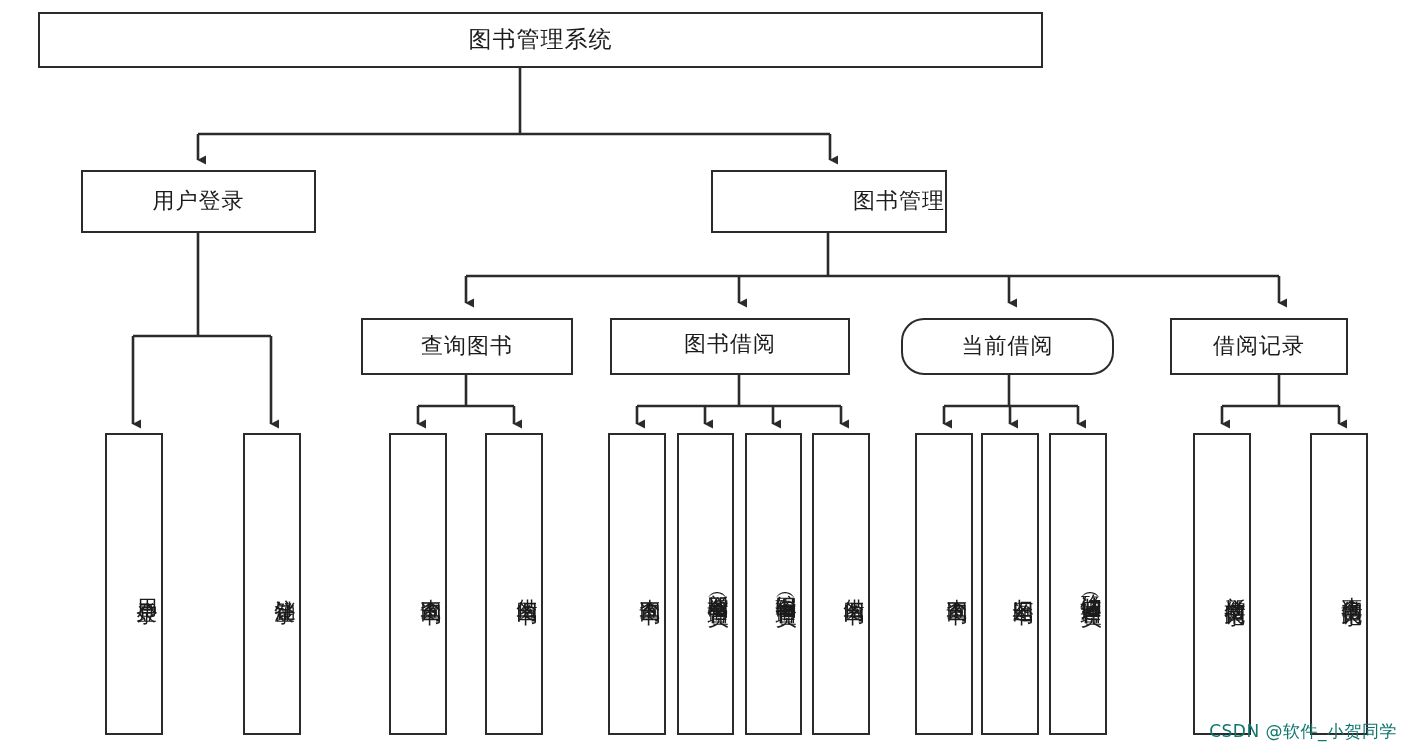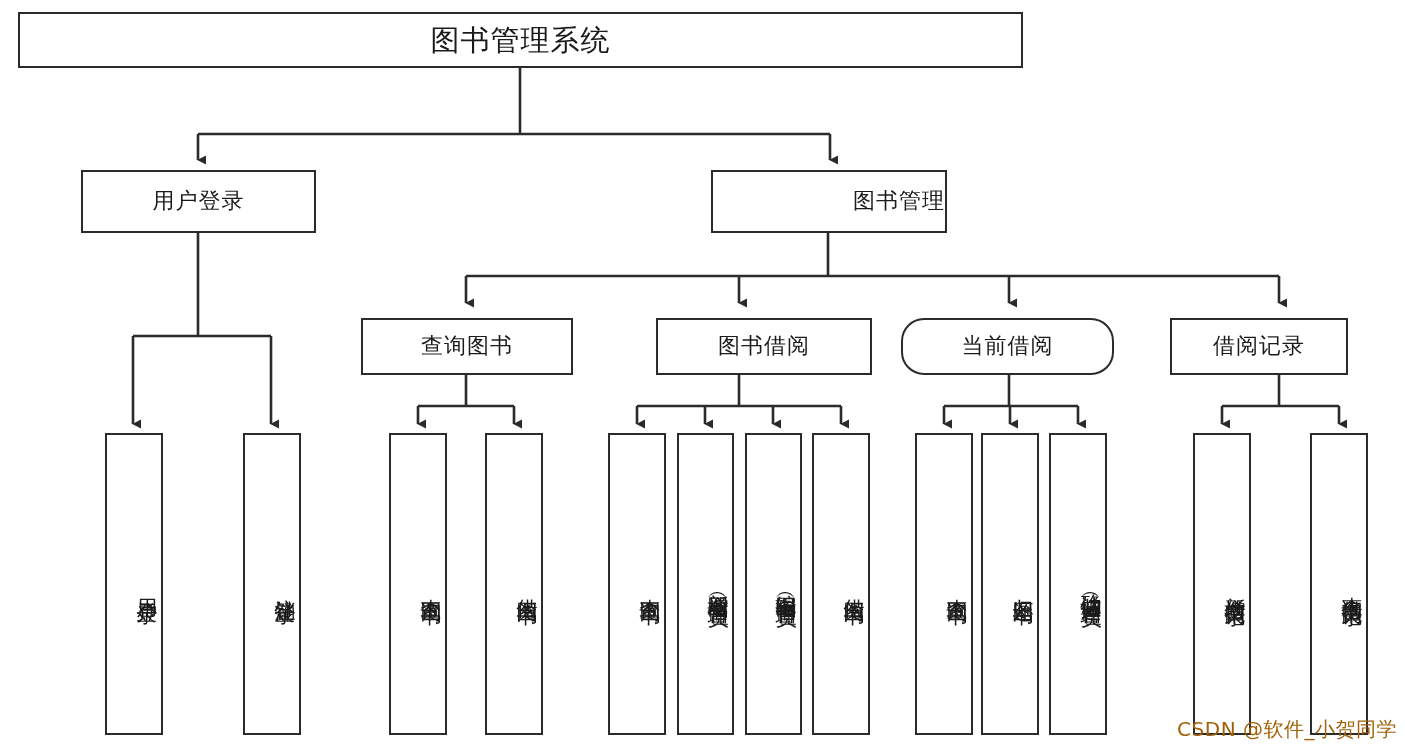--- a/index.html
+++ b/index.html
@@ -35,42 +35,43 @@
     align-items: center;
     justify-content: center;
     color: #1b1b1b;
   }
   .node.h {
     font-size: 22px;
     line-height: 1.2;
     letter-spacing: 1px;
   }
   .node.root {
-    font-size: 29px;
+    font-size: 23px;
+    margin-left: 20px;
   }
   .node.v {
     font-size: 21px;
     writing-mode: vertical-rl;
     text-orientation: upright;
     letter-spacing: 2px;
     align-items: flex-start;
     justify-content: center;
     padding-top: 4px;
   }
   .node.v > span {
     writing-mode: vertical-rl;
     text-orientation: upright;
     white-space: nowrap;
   }
   .watermark {
     position: absolute;
     right: 8px;
     bottom: 4px;
-    font-size: 20px;
-    color: #a16207;
+    font-size: 17px;
+    color: #0f766e;
     letter-spacing: 0.5px;
     white-space: nowrap;
   }
 </style>
 </head>
 <body>
 
 <div id="canvas">
 
   <svg class="wires" viewBox="0 0 1405 747" xmlns="http://www.w3.org/2000/svg">
@@ -131,21 +132,21 @@
   <div class="node h" style="left:81px; top:170px; width:235px; height:63px;">
     <span>用户登录</span>
   </div>
   <div class="node h" style="left:711px; top:170px; width:236px; height:63px;justify-content:flex-end;">
     <span>图书管理</span>
   </div>
 
   <div class="node h" style="left:361px; top:318px; width:212px; height:57px;">
     <span>查询图书</span>
   </div>
-  <div class="node h" style="left:656px; top:318px; width:216px; height:57px;">
+  <div class="node h" style="left:610px; top:318px; width:240px; height:57px;font-family:Liberation Mono, monospace;">
     <span>图书借阅</span>
   </div>
   <div class="node h" style="left:901px; top:318px; width:213px; height:57px;border-radius:23px;">
     <span>当前借阅</span>
   </div>
   <div class="node h" style="left:1170px; top:318px; width:178px; height:57px;">
     <span>借阅记录</span>
   </div>
 
   <div class="node v" style="left:105px; top:433px; width:58px; height:302px;">

